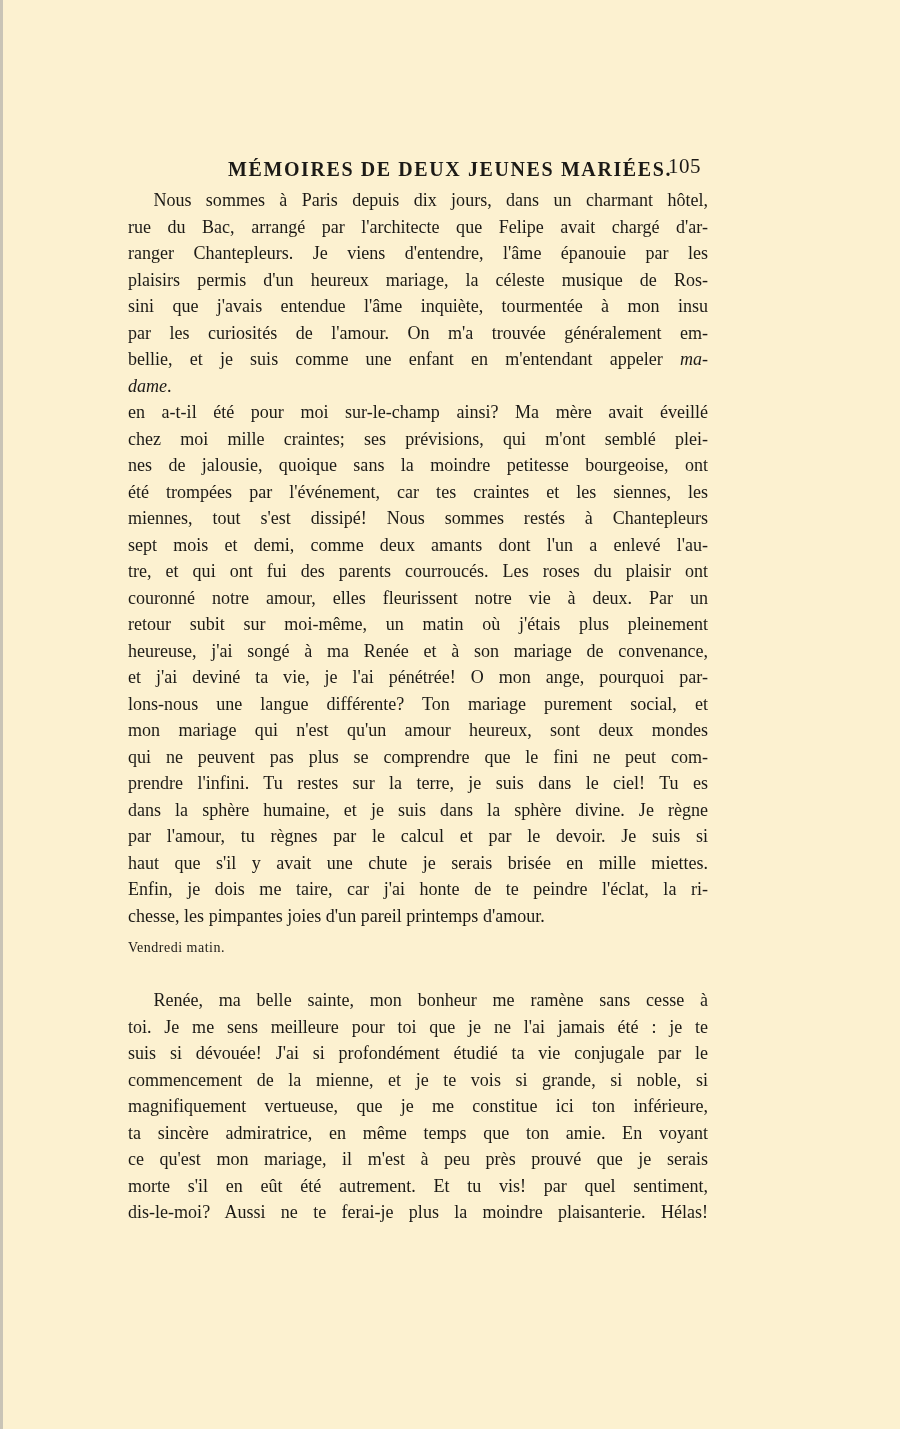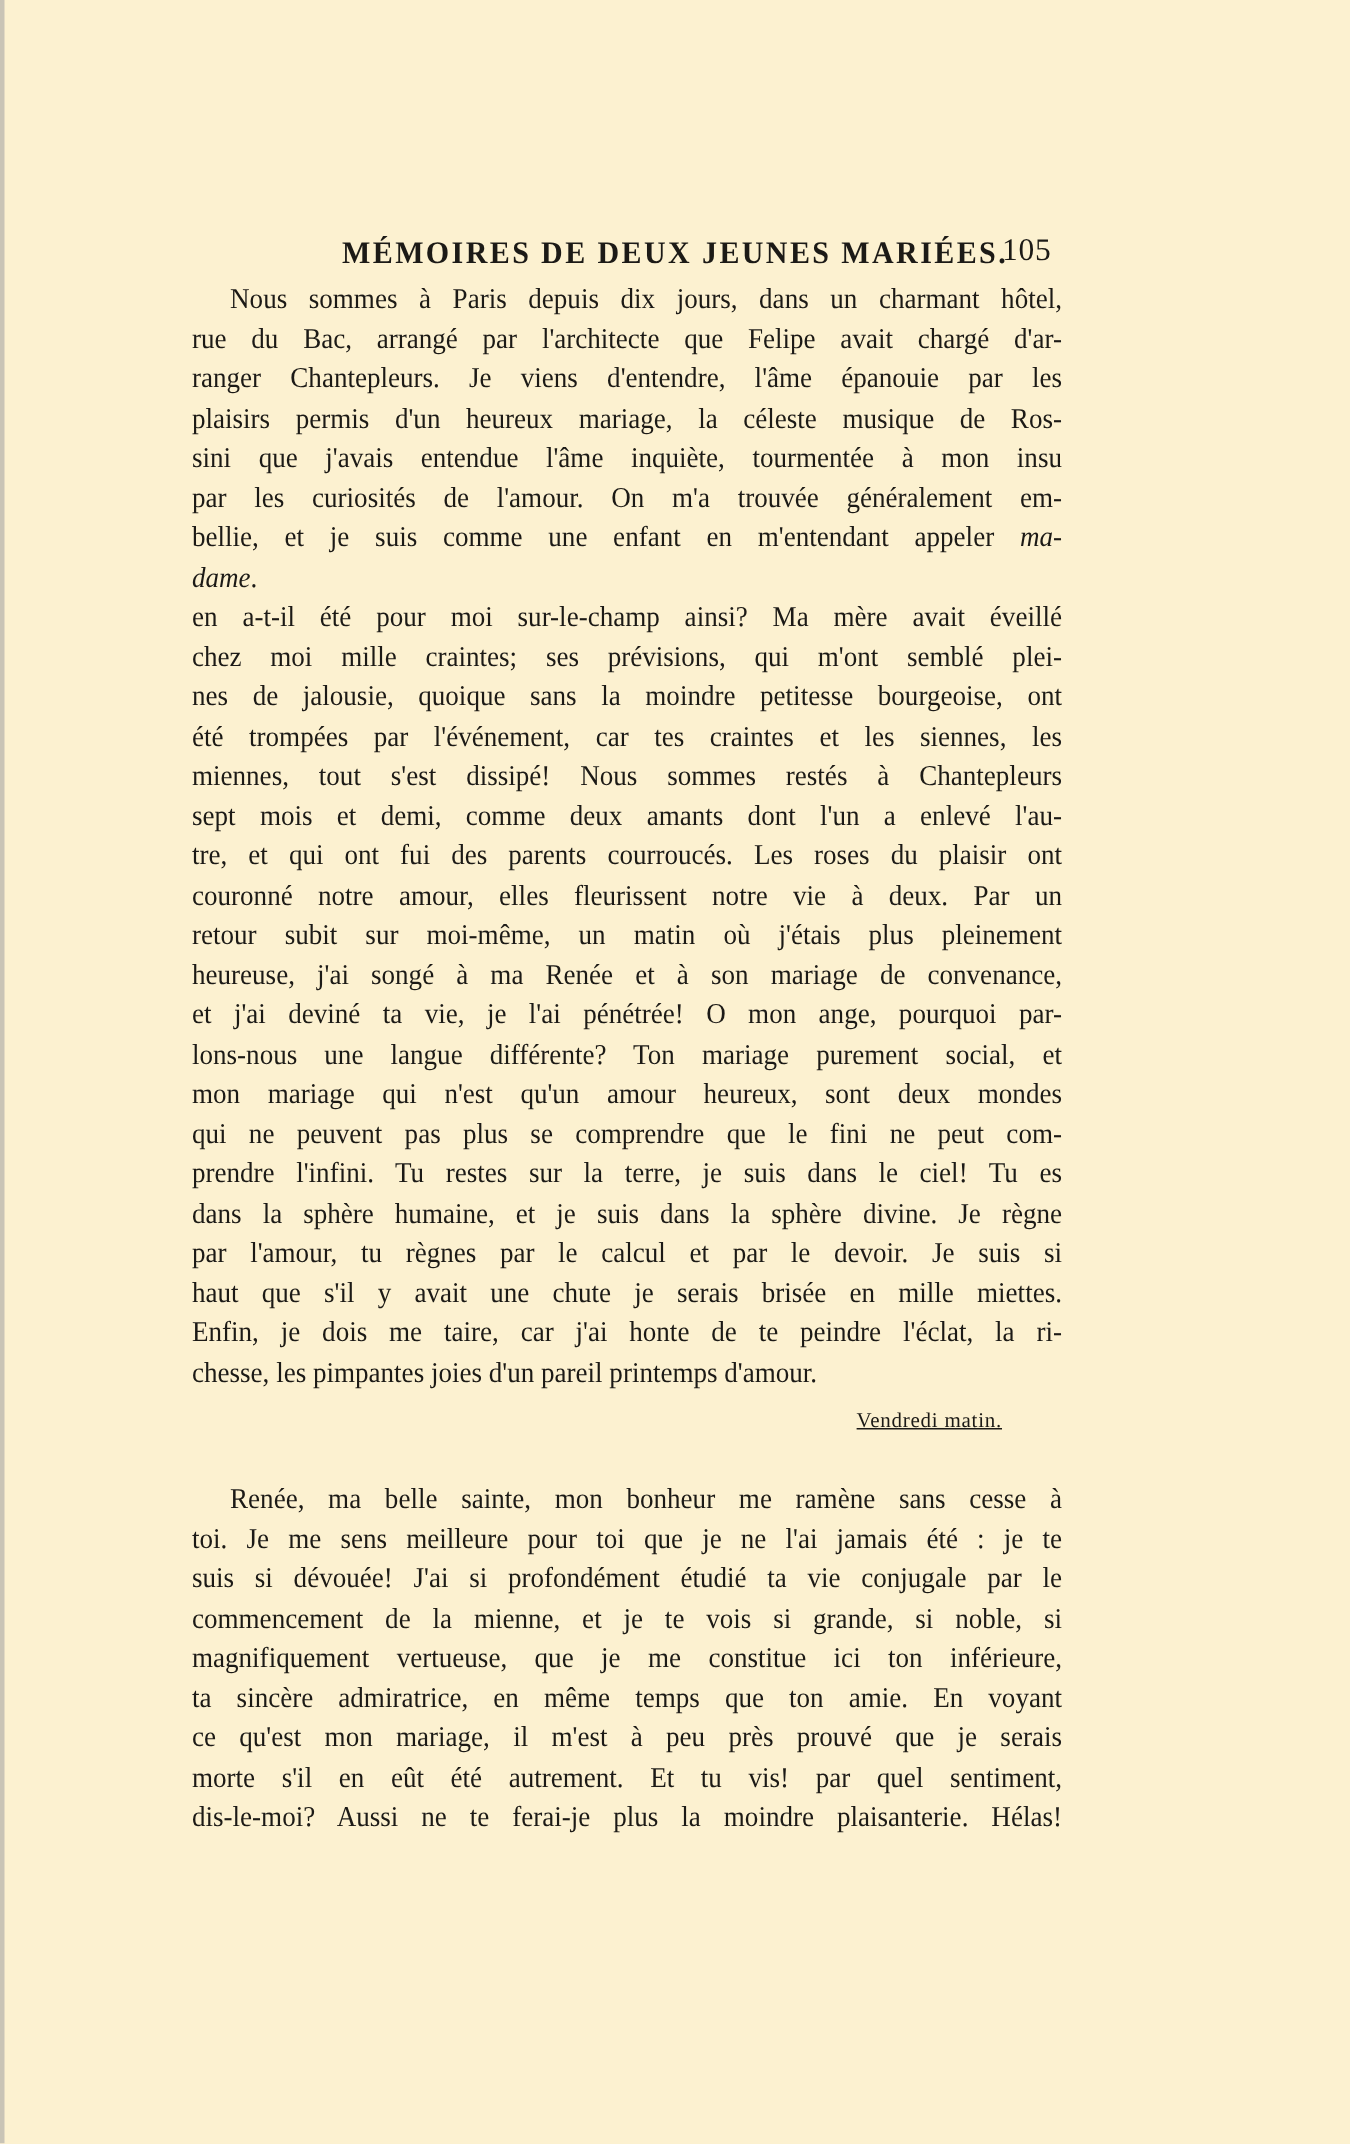--- a/index.html
+++ b/index.html
@@ -70,27 +70,26 @@
     }
     .indent {
       padding-left: 27px;
       width: 590px;
     }
     .it {
       font-style: italic;
     }
     .signature {
       display: block;
-      text-align: right;
+      text-align: left;
       font-size: 14px;
       letter-spacing: 0.5px;
       margin-top: 6px;
       margin-right: 40px;
       height: 20px;
-      text-decoration: underline;
     }
     .gap {
       height: 32px;
     }
   </style>
 </head>
 <body>
 
 <div class="left-edge"></div>
 

